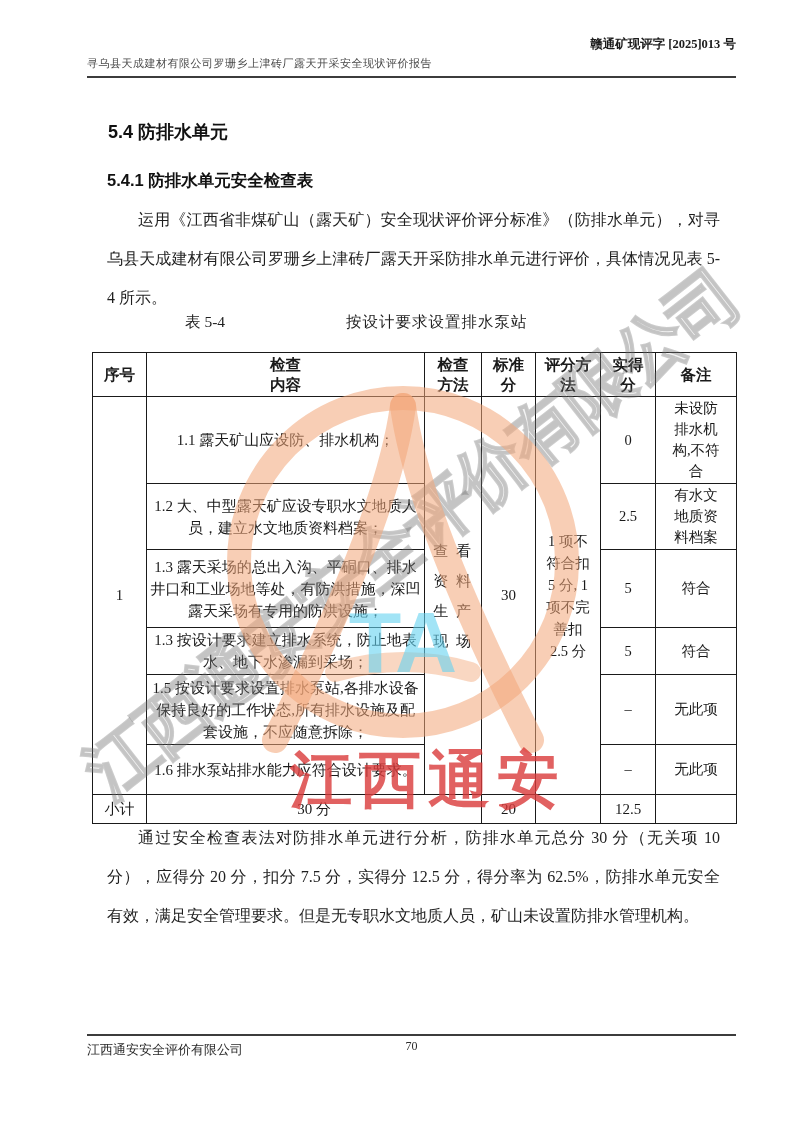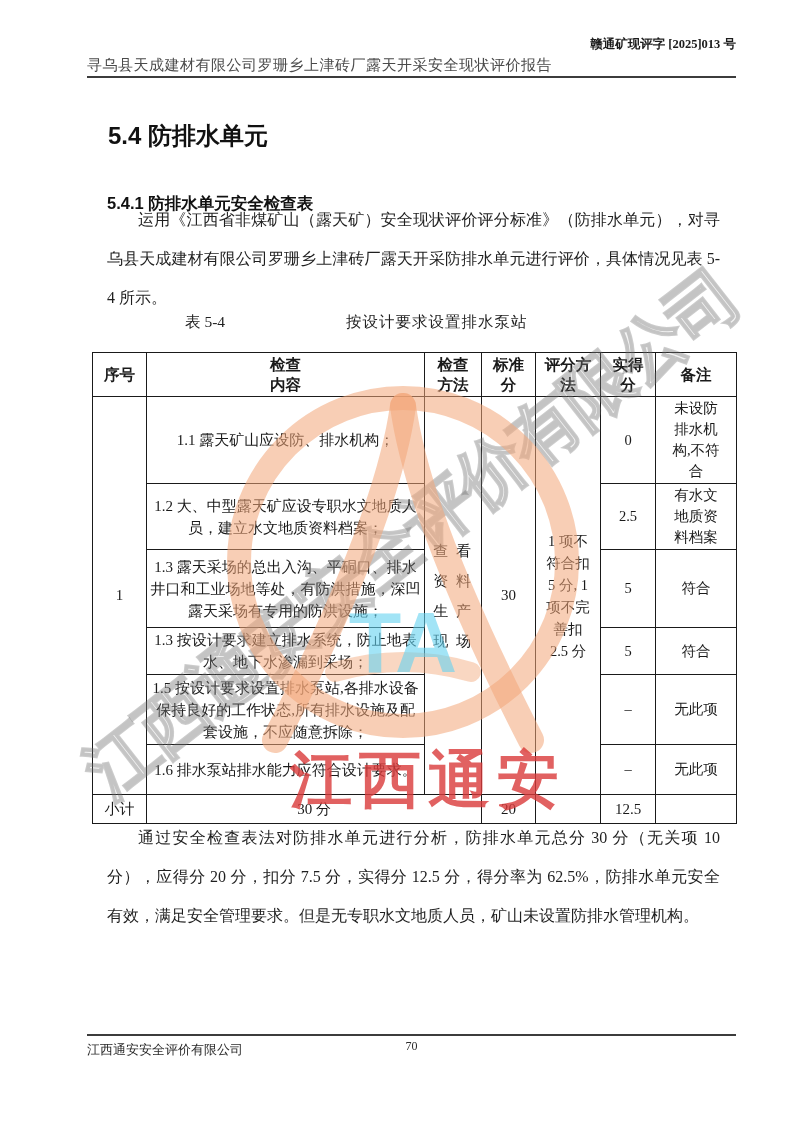--- a/index.html
+++ b/index.html
@@ -6,28 +6,28 @@
   .page{
     position:relative;
     width:793px;height:1122px;
     margin:0 auto;
     background:#ffffff;
     overflow:hidden;
     font-family:"Liberation Serif","DejaVu Serif",serif;
     color:#2b2b2b;
   }
   
-  .hdr-left{position:absolute;left:87px;top:56px;font-size:15px;color:#4a4a4a;letter-spacing:.5px;}
+  .hdr-left{position:absolute;left:87px;top:56px;font-size:11px;color:#4a4a4a;letter-spacing:.5px;}
   .hdr-right{position:absolute;right:57px;top:36px;font-size:12.5px;font-weight:bold;color:#1c1c1c;}
   .hdr-rule{position:absolute;left:87px;top:76px;width:649px;height:2px;background:#3c3c3c;}
   
-  .h1{position:absolute;left:108px;top:120px;font-size:24px;font-weight:bold;
+  .h1{position:absolute;left:108px;top:120px;font-size:18px;font-weight:bold;
       font-family:"Liberation Sans","DejaVu Sans",sans-serif;color:#111;}
   .h2{position:absolute;left:107px;top:170px;font-size:16.5px;font-weight:bold;
-      font-family:"Liberation Sans","DejaVu Sans",sans-serif;color:#111;margin-top:23px;}
+      font-family:"Liberation Sans","DejaVu Sans",sans-serif;color:#111;}
   .para{position:absolute;left:107px;width:613px;font-size:16px;line-height:39px;
       text-align:justify;text-indent:31px;color:#1f1f1f;}
   .para1{top:200px;}
   .para2{top:818px;}
   
   .tbl-caption{position:absolute;left:92px;top:312px;width:644px;height:24px;font-size:15.5px;color:#1f1f1f;}
   .cap-label{position:absolute;left:93px;top:0;}
   .cap-title{position:absolute;left:254px;top:0;letter-spacing:1px;}
   
   table.chk{

